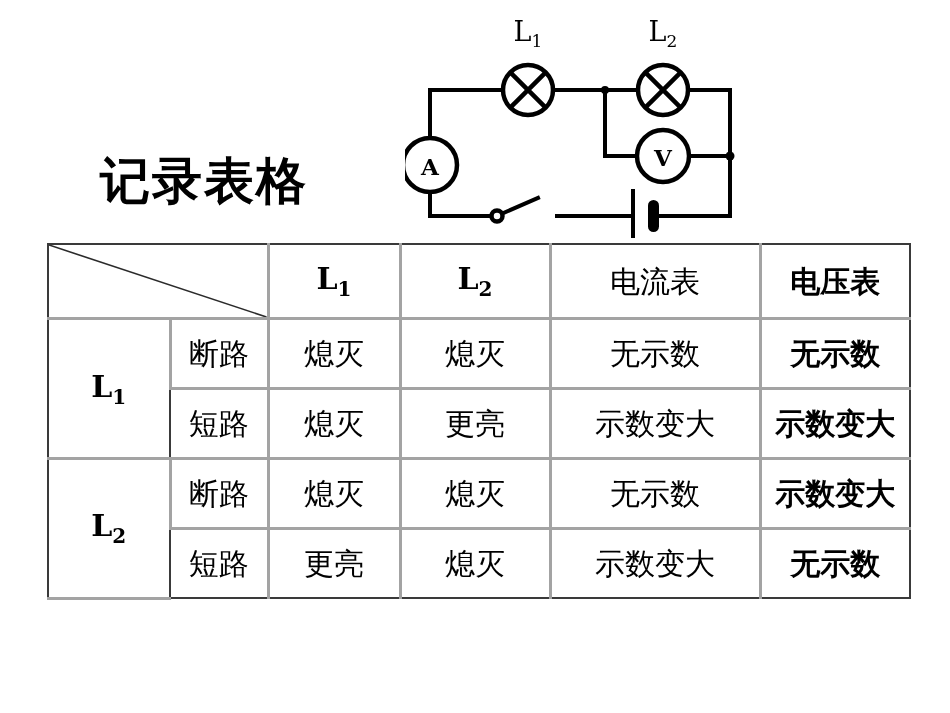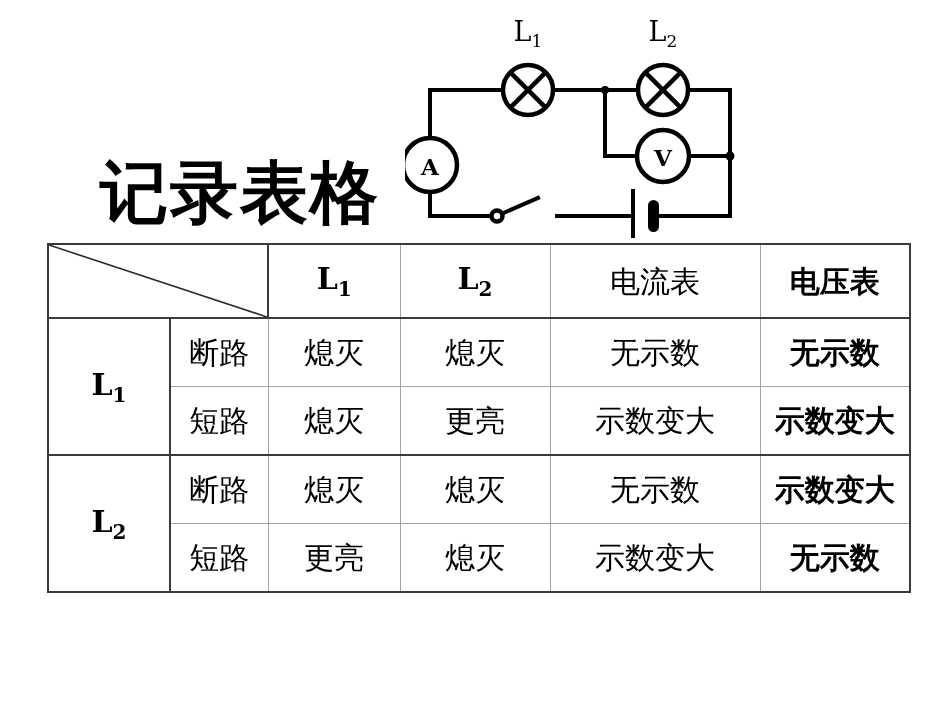--- a/index.html
+++ b/index.html
@@ -14,21 +14,21 @@
     overflow: hidden;
     font-family: "DejaVu Sans", sans-serif;
   }
 
   
   #page-title {
     position: absolute;
     left: 100px;
     top: 148px;
     font-family: "DejaVu Serif", serif;
-    font-size: 68px;
+    font-size: 50px;
     font-weight: 700;
     color: #000000;
     letter-spacing: 2px;
     white-space: nowrap;
   }
 
   
   #circuit-diagram {
     position: absolute;
     left: 405px;
@@ -70,21 +70,21 @@
   #record-table {
     position: absolute;
     left: 47px;
     top: 243px;
     width: 862px;
     border-collapse: collapse;
     table-layout: fixed;
     background: #ffffff;
   }
   #record-table td {
-    border: 1px solid #a3a3a3;
+    border: 3px solid #a3a3a3;
     text-align: center;
     vertical-align: middle;
     font-family: "DejaVu Serif", serif;
     font-size: 30px;
     color: #000000;
     padding: 0;
     line-height: 1.1;
   }
   
   #record-table {

